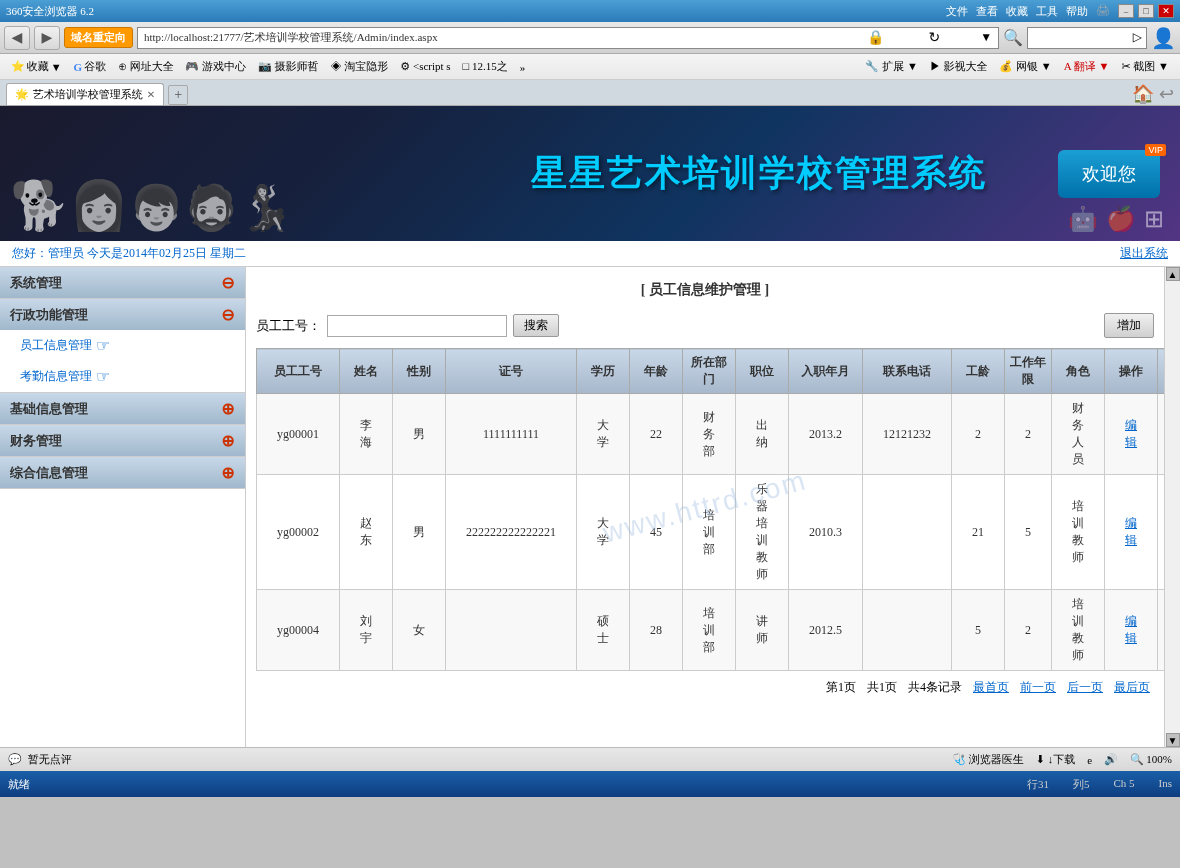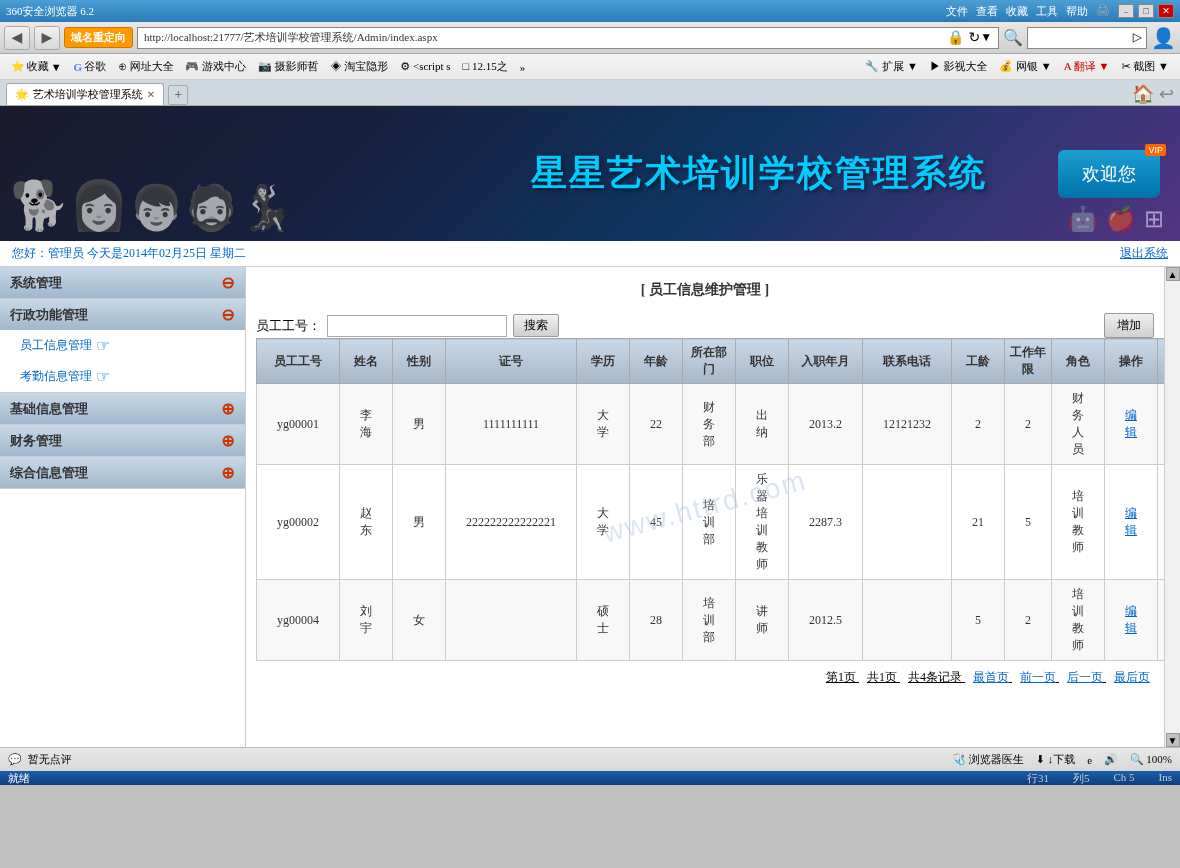--- a/index.html
+++ b/index.html
@@ -51,21 +51,21 @@
       font-size: 11px;
       font-weight: bold;
     }
     .address-bar {
       flex: 1;
       height: 22px;
       border: 1px solid #888;
       background: white;
       padding: 0 6px;
       font-size: 11px;
-      display: flex; align-items: center;
+      display: flex; align-items: center; gap: 40px;
     }
     .address-text { flex: 1; color: #333; font-size: 11px; }
     .search-bar {
       width: 120px; height: 22px;
       border: 1px solid #888;
       background: white;
       display: flex; align-items: center;
       padding: 0 4px;
     }
     .search-bar input { border: none; outline: none; font-size: 11px; width: 100%; }
@@ -245,20 +245,21 @@
       font-weight: bold;
       color: #333;
       margin-bottom: 10px;
       padding: 4px;
     }
 
     .search-row {
       display: flex;
       align-items: center;
       gap: 6px;
+      margin-bottom: 10px;
       justify-content: space-between;
     }
     .search-left { display: flex; align-items: center; gap: 6px; }
     .search-label { font-size: 13px; }
     .search-input {
       width: 180px;
       height: 22px;
       border: 1px solid #aaa;
       padding: 0 4px;
       font-size: 12px;
@@ -304,21 +305,20 @@
     .data-table tr:nth-child(even) td { background: white; }
 
     .link-edit { color: #0066cc; text-decoration: underline; cursor: pointer; }
     .link-delete { color: #cc0000; text-decoration: underline; cursor: pointer; font-family: Liberation Mono, monospace; }
 
     
     .pagination {
       text-align: right;
       padding: 8px 4px;
       font-size: 12px;
-      text-decoration: underline;
     }
     .pagination a { color: #0066cc; text-decoration: underline; cursor: pointer; margin-left: 8px; }
 
     
     .watermark {
       position: absolute;
       top: 50%;
       left: 50%;
       transform: translate(-50%, -50%) rotate(-15deg);
       font-size: 28px;
@@ -338,21 +338,21 @@
       padding: 0 8px;
       border-top: 1px solid #bbb;
       font-size: 11px;
       gap: 8px;
     }
     .status-left { display: flex; align-items: center; gap: 6px; flex: 1; }
     .status-right { display: flex; align-items: center; gap: 12px; }
 
     .bottom-taskbar {
       background: linear-gradient(to bottom, #1a5fa8, #0d3d80);
-      height: 14px;
+      height: 26px;
       display: flex;
       align-items: center;
       padding: 0 8px;
       font-size: 11px;
       color: white;
     }
     .taskbar-left { flex: 1; }
     .taskbar-right { display: flex; gap: 24px; font-size: 11px; color: #ccc; }
   </style>
 </head>
@@ -556,21 +556,21 @@
           </tr>
           <tr>
             <td>yg00002</td>
             <td>赵东</td>
             <td>男</td>
             <td>222222222222221</td>
             <td>大学</td>
             <td>45</td>
             <td>培训部</td>
             <td>乐器培训教师</td>
-            <td>2287.3</td>
+            <td>2010.3</td>
             <td></td>
             <td>21</td>
             <td>5</td>
             <td>培训教师</td>
             <td><a class="link-edit">编辑</a></td>
             <td><a class="link-delete">删除</a></td>
           </tr>
           <tr>
             <td>yg00004</td>
             <td>刘宇</td>

